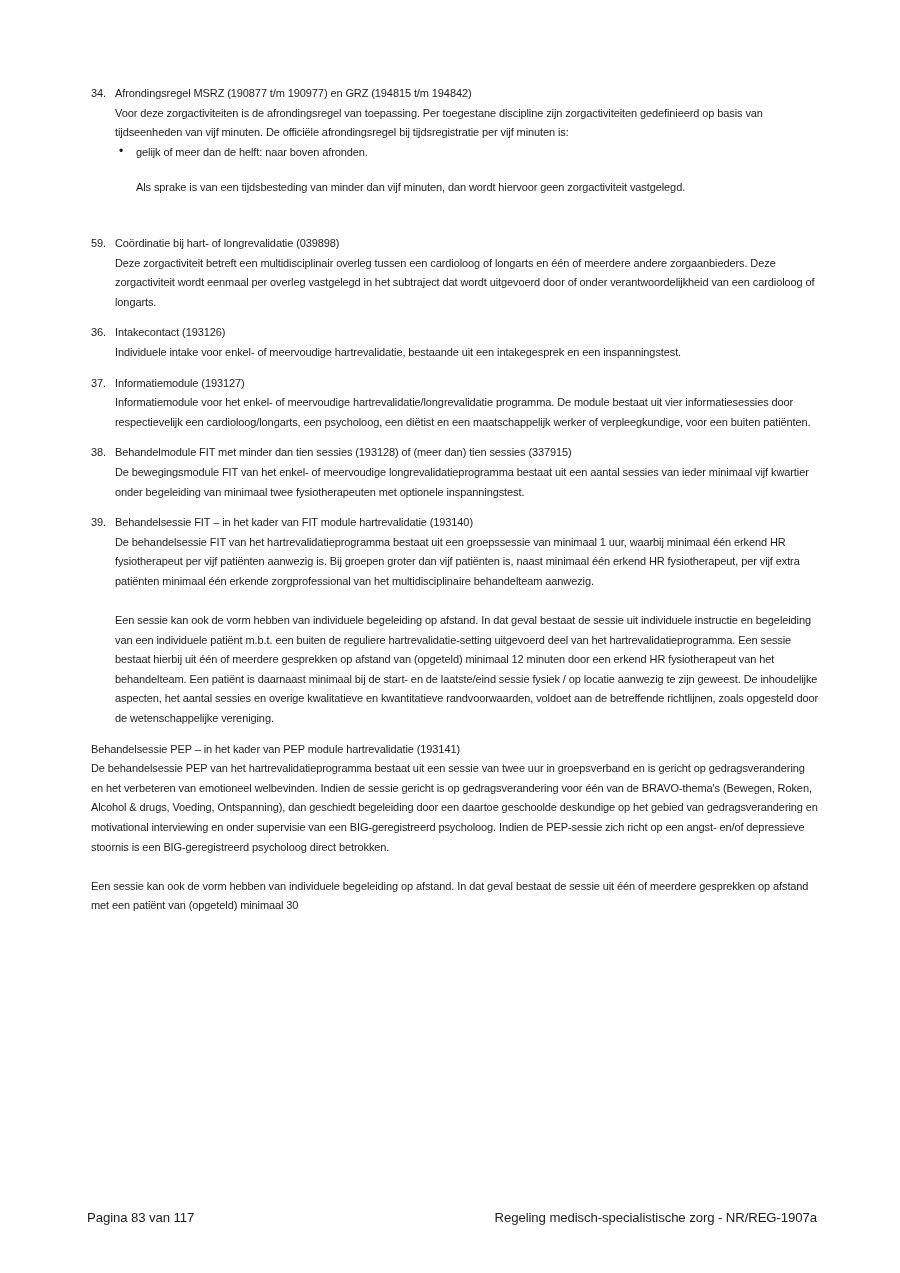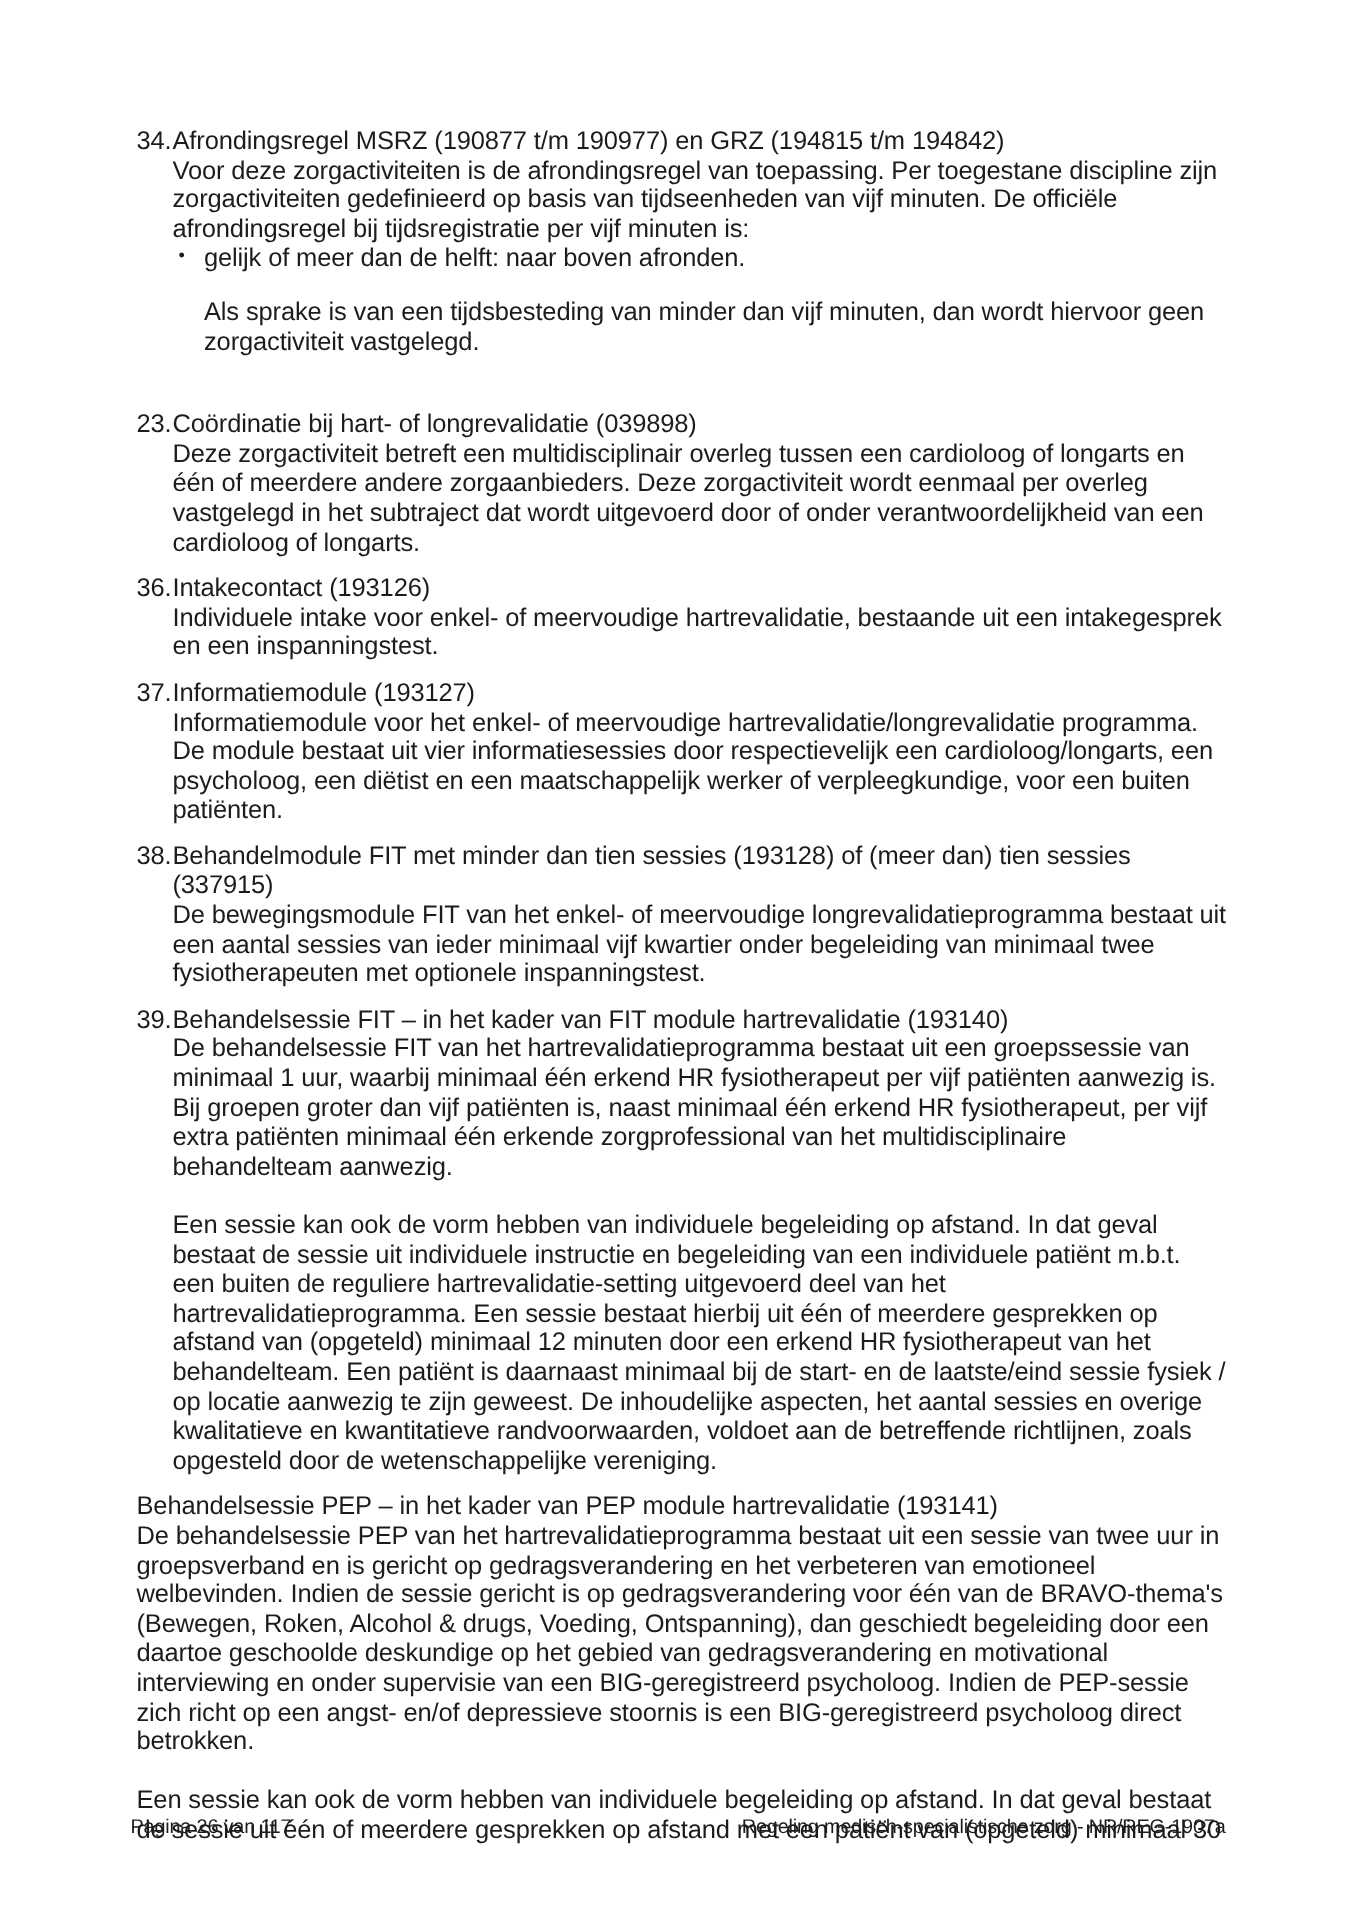--- a/index.html
+++ b/index.html
@@ -14,21 +14,21 @@
     background: #ffffff;
     font-family: "Liberation Sans", sans-serif;
     color: #1c1c1c;
     overflow: hidden;
   }
   .content {
     position: absolute;
     left: 91px;
     top: 84px;
     width: 728px;
-    font-size: 17px;
+    font-size: 11px;
     line-height: 19.6px;
     letter-spacing: -0.1px;
   }
   .item {
     display: flex;
     margin-bottom: 11px;
   }
   .item-num {
     flex: none;
     width: 24px;
@@ -92,21 +92,21 @@
         <p class="item-title">Afrondingsregel MSRZ (190877 t/m 190977) en GRZ (194815 t/m 194842)</p>
         <p>Voor deze zorgactiviteiten is de afrondingsregel van toepassing. Per toegestane discipline zijn zorgactiviteiten gedefinieerd op basis van tijdseenheden van vijf minuten. De officiële afrondingsregel bij tijdsregistratie per vijf minuten is:</p>
         <ul class="bullets">
           <li>gelijk of meer dan de helft: naar boven afronden.</li>
         </ul>
         <p class="closing-para">Als sprake is van een tijdsbesteding van minder dan vijf minuten, dan wordt hiervoor geen zorgactiviteit vastgelegd.</p>
       </div>
     </div>
 
     <div class="item">
-      <span class="item-num">23.</span>
+      <span class="item-num">59.</span>
       <div class="item-body">
         <p class="item-title">Coördinatie bij hart- of longrevalidatie (039898)</p>
         <p>Deze zorgactiviteit betreft een multidisciplinair overleg tussen een cardioloog of longarts en één of meerdere andere zorgaanbieders. Deze zorgactiviteit wordt eenmaal per overleg vastgelegd in het subtraject dat wordt uitgevoerd door of onder verantwoordelijkheid van een cardioloog of longarts.</p>
       </div>
     </div>
 
     <div class="item">
       <span class="item-num">36.</span>
       <div class="item-body">
         <p class="item-title">Intakecontact (193126)</p>
@@ -143,16 +143,16 @@
       <div class="item-body">
         <p class="item-title">Behandelsessie PEP – in het kader van PEP module hartrevalidatie (193141)</p>
         <p>De behandelsessie PEP van het hartrevalidatieprogramma bestaat uit een sessie van twee uur in groepsverband en is gericht op gedragsverandering en het verbeteren van emotioneel welbevinden. Indien de sessie gericht is op gedragsverandering voor één van de BRAVO-thema's (Bewegen, Roken, Alcohol &amp; drugs, Voeding, Ontspanning), dan geschiedt begeleiding door een daartoe geschoolde deskundige op het gebied van gedragsverandering en motivational interviewing en onder supervisie van een BIG-geregistreerd psycholoog. Indien de PEP-sessie zich richt op een angst- en/of depressieve stoornis is een BIG-geregistreerd psycholoog direct betrokken.</p>
         <p class="para-gap">Een sessie kan ook de vorm hebben van individuele begeleiding op afstand. In dat geval bestaat de sessie uit één of meerdere gesprekken op afstand met een patiënt van (opgeteld) minimaal 30</p>
       </div>
     </div>
 
   </div>
 
   <div class="footer">
-    <span>Pagina 26 van 117</span>
+    <span>Pagina 83 van 117</span>
     <span>Regeling medisch-specialistische zorg - NR/REG-1907a</span>
   </div>
 </div>
 
 </body></html>

